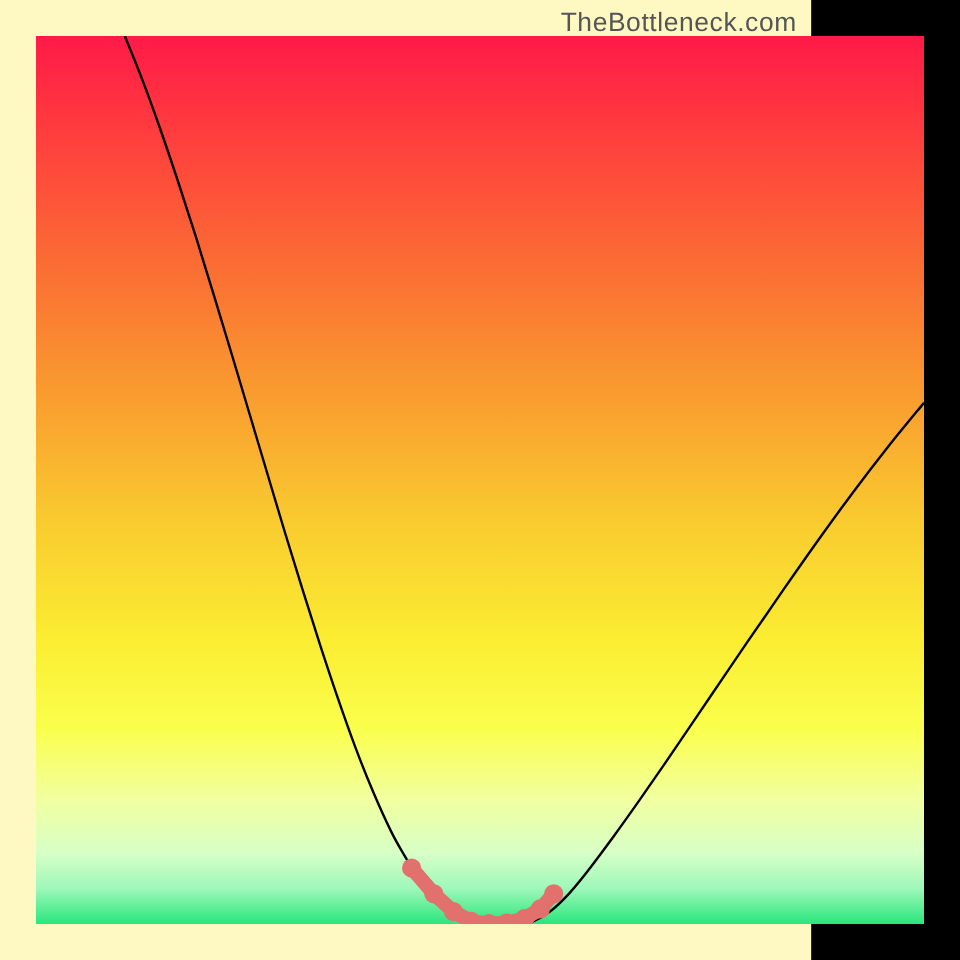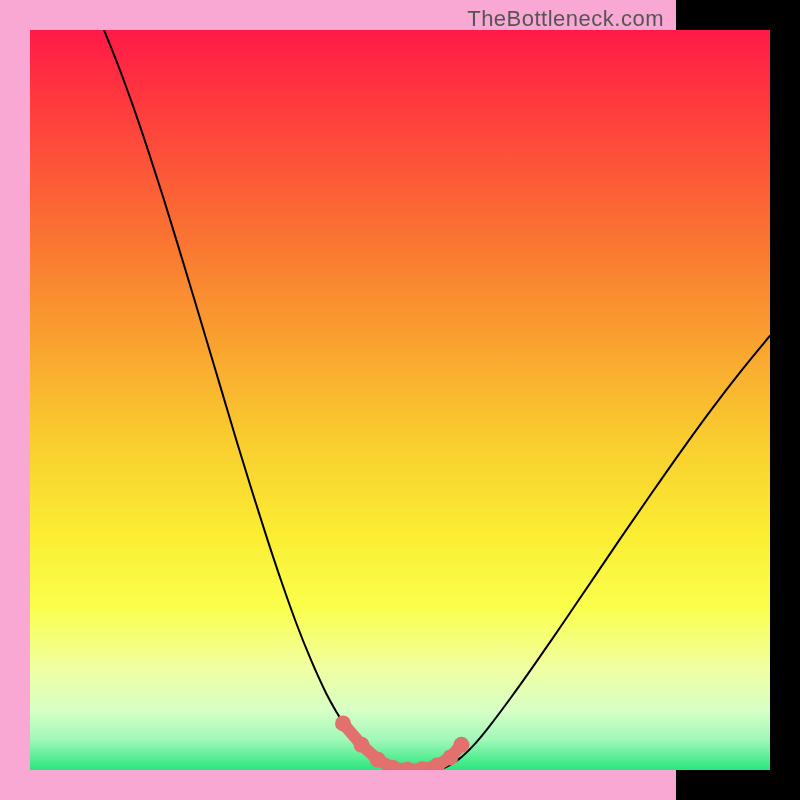--- a/index.html
+++ b/index.html
@@ -2,21 +2,21 @@
 <html><head>
 <meta charset="utf-8">
 <style>
   * { margin: 0; padding: 0; box-sizing: border-box; }
   html, body { width: 800px; height: 800px; overflow: hidden; }
   body { background: #000; font-family: Arial, Helvetica, sans-serif; }
 
   .frame {
     position: absolute;
     left: 0; top: 0; width: 676px; height: 800px;
-    background: #f9a8d4;
+    background: #fef9c3;
   }
 
   .watermark {
     position: absolute;
     top: 6px; right: 12px;
     color: #555;
     font-size: 22px;
     letter-spacing: 0.5px;
     font-weight: 400;
     user-select: none;

